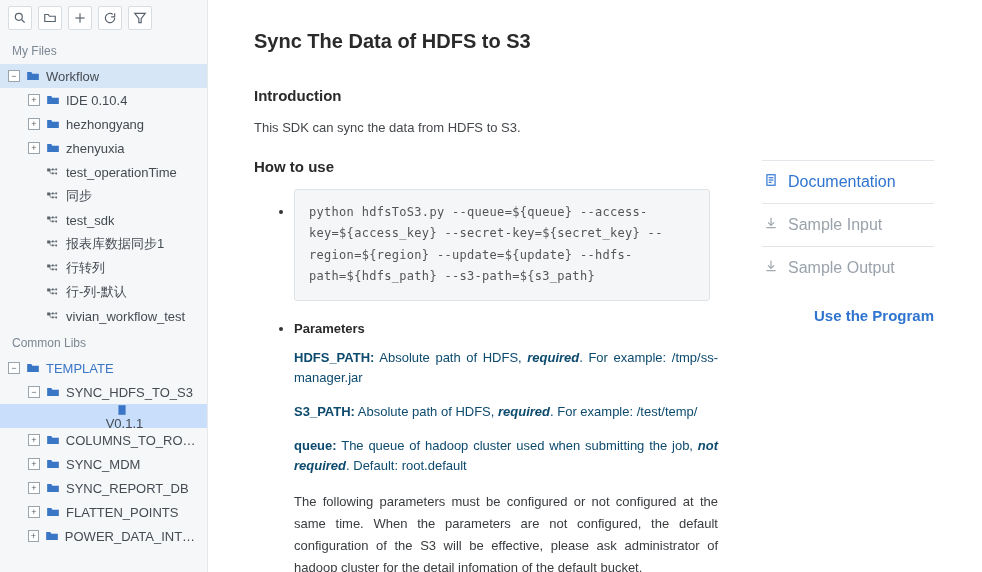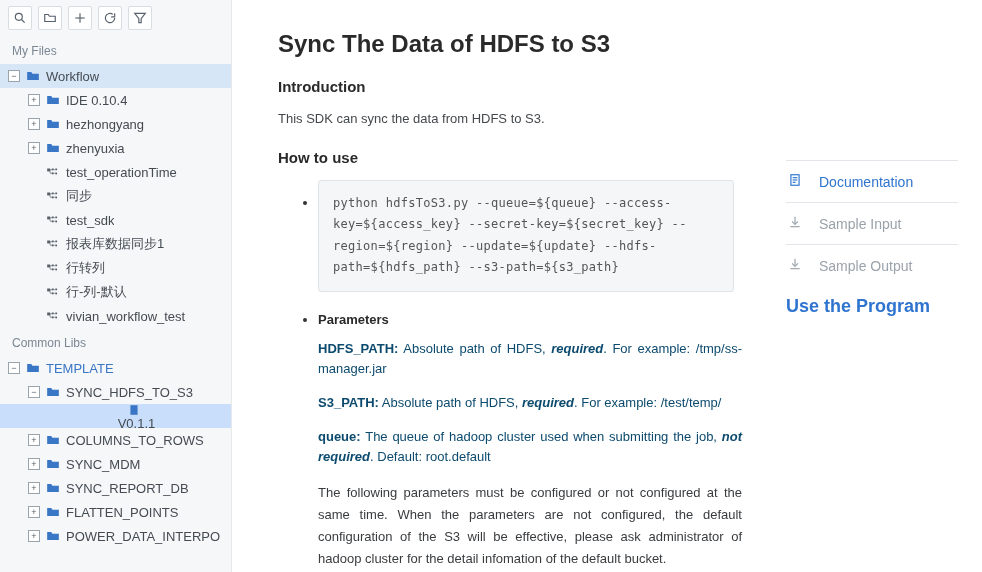--- a/index.html
+++ b/index.html
@@ -8,21 +8,21 @@
       font-size: 13px;
       color: #333;
       background: #fff;
       width: 982px;
       height: 572px;
       overflow: hidden;
       display: flex;
     }
     
     .sidebar {
-      width: 232px;
+      width: 208px;
       background: #f5f7f9;
       border-right: 1px solid #e6e8ea;
       display: flex;
       flex-direction: column;
       overflow-y: auto;
       padding-bottom: 10px;
     }
     .toolbar {
       display: flex;
       gap: 6px;
@@ -81,21 +81,21 @@
       overflow: hidden;
       text-overflow: ellipsis;
     }
     
     .main {
       flex: 1;
       padding: 30px 30px 30px 46px;
       overflow-y: auto;
       max-width: 540px;
     }
-    .main h1 { font-size: 24px; font-weight: bold; margin-bottom: 20px; color: #2a2a2a; }
+    .main h1 { font-size: 20px; font-weight: bold; margin-bottom: 34px; color: #2a2a2a; }
     .main h2 { font-size: 15px; font-weight: bold; margin-bottom: 14px; color: #2a2a2a; }
     .main p  { font-size: 13px; color: #44484c; margin-bottom: 20px; line-height: 1.5; }
     .main ul { list-style: disc; padding-left: 40px; }
     .main li { margin-bottom: 10px; }
     .li-head { font-weight: bold; color: #2a2a2a; font-size: 13px; }
     .codeblock {
       margin: 12px 8px 20px 0;
       background: #f4f6f7;
       border: 1px solid #dee3e7;
       border-radius: 3px;
@@ -113,35 +113,36 @@
     .param i { font-style: italic; font-weight: bold; }
     .note { font-size: 13px; color: #393c3f; text-align: justify; line-height: 1.7; }
     
     .rightnav {
       width: 210px;
       padding: 160px 24px 0 14px;
     }
     .rn-item {
       display: flex;
       align-items: center;
-      gap: 17px;
+      gap: 10px;
       padding: 12px 2px;
       border-top: 1px solid #e2e6ea;
       color: #9aa3ab;
-      font-size: 14px;
+      font-size: 16px;
       cursor: pointer;
     }
     .rn-item.active { color: #2f74cf; }
     .rn-item svg { width: 14px; height: 14px; }
     .rn-cta {
-      margin-top: 10px;
+      margin-top: 18px;
       color: #2f74cf;
       font-weight: bold;
-      font-size: 18px;
+      font-size: 15px;
       cursor: pointer;
+      text-align: right;
     }
   </style>
 </head>
 <body>
 
 <div class="sidebar">
   <div class="toolbar">
     <div class="tb-btn">
       <svg viewBox="0 0 24 24" fill="none" stroke="currentColor" stroke-width="2">
           <circle cx="10" cy="10" r="6"></circle>

